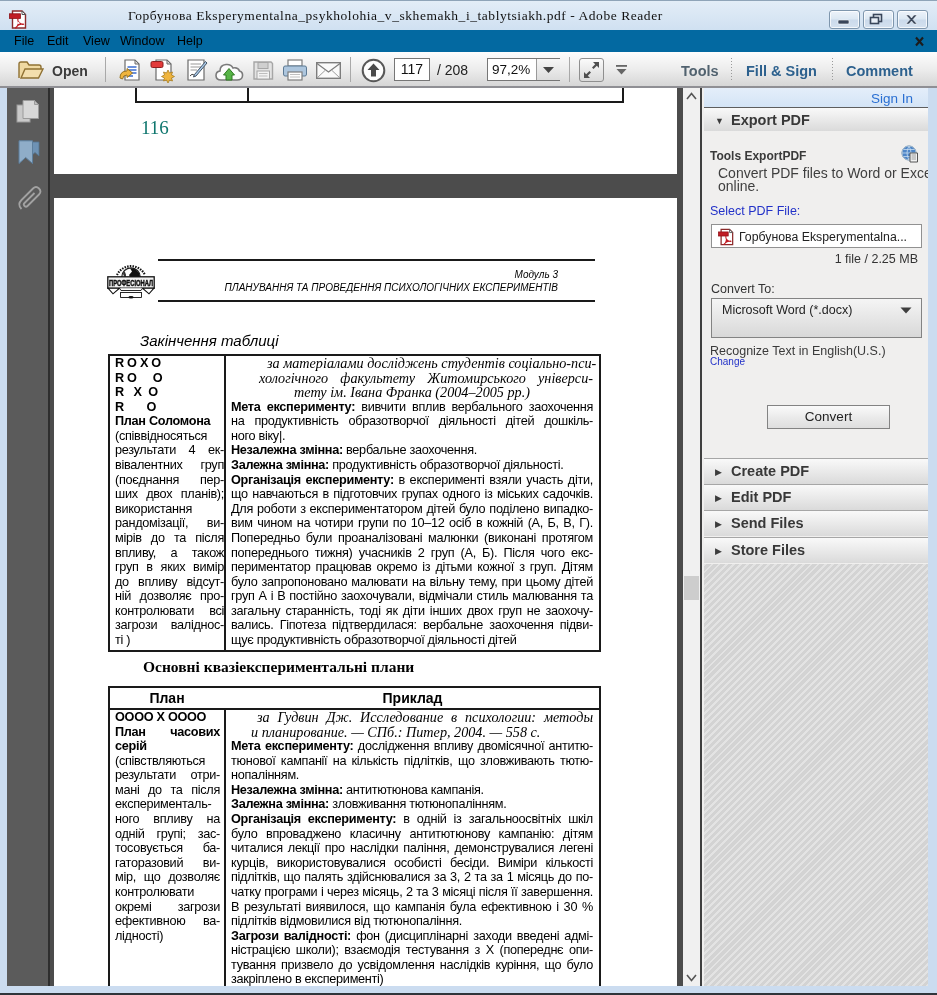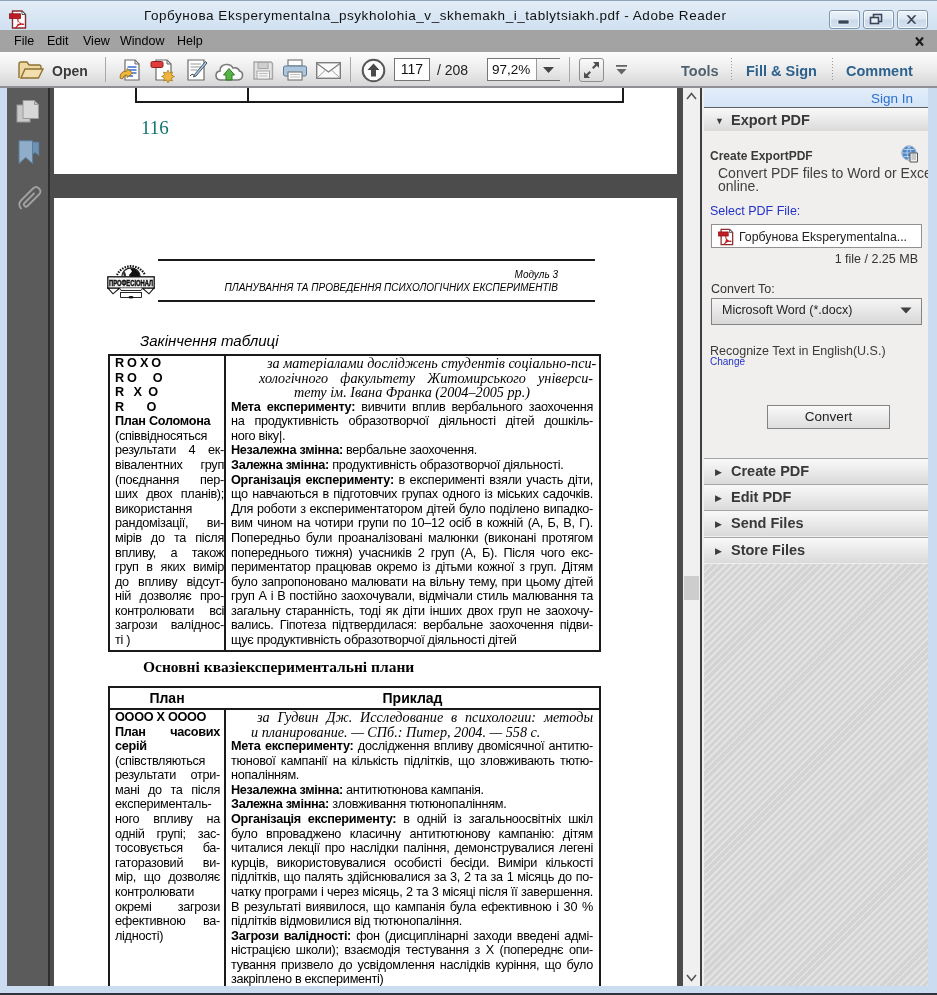--- a/index.html
+++ b/index.html
@@ -2,25 +2,25 @@
 <html><head>
 <meta charset="utf-8">
 <style>
 html,body{margin:0;padding:0;}
 body{width:937px;height:995px;overflow:hidden;font-family:"Liberation Sans",sans-serif;}
 .win{position:absolute;left:0;top:0;width:937px;height:995px;background:#cbdcf0;}
 .abs{position:absolute;}
 
 .titlebar{position:absolute;left:0;top:0;width:937px;height:30px;
   background:linear-gradient(#e3edf7,#cfe0f1);border-top:1px solid #8fa4b8;}
-.title-text{position:absolute;left:144px;top:7px;font-size:13.5px;letter-spacing:0.55px;color:#111;white-space:nowrap;}
+.title-text{position:absolute;left:128px;top:7px;font-size:13.5px;letter-spacing:0.55px;color:#111;white-space:nowrap;font-family:Liberation Serif, serif;}
 .winbtn{position:absolute;top:9px;height:17px;width:29px;border:1px solid #7e96ad;border-radius:3px;
   background:linear-gradient(#edf3fa,#dce8f3 46%,#cbdaeb 54%,#d4e1ef);box-shadow:inset 0 0 0 1px rgba(255,255,255,.75);}
 
-.menubar{position:absolute;left:0;top:30px;width:937px;height:22px;background:#a3a3a3;}
+.menubar{position:absolute;left:0;top:30px;width:937px;height:22px;background:#0369a1;}
 .menubar span{position:absolute;top:4px;font-size:12.5px;color:#000;}
 
 .toolbar{position:absolute;left:0;top:52px;width:937px;height:36px;
   background:linear-gradient(#fdfdfd,#ebebeb 55%,#d6d6d6);border-bottom:2px solid #8f8f94;box-sizing:border-box;}
 .tsep{position:absolute;top:5px;width:1px;height:25px;background:#a9a9a9;}
 .tlabel{font-weight:bold;font-size:14px;color:#3b3b3b;position:absolute;}
 .dotsep{position:absolute;top:6px;width:1px;height:24px;background-image:repeating-linear-gradient(#9a9a9a 0 1px,transparent 1px 3px);}
 
 .main{position:absolute;left:0;top:88px;width:937px;height:898px;background:#4c4c4c;}
 .sidebar{position:absolute;left:7px;top:0;width:41px;height:898px;background:#5b5b5b;border-right:2px solid #2e2e2e;}
@@ -337,41 +337,41 @@
 
     <div class="panel">
       <div class="signin">
           <span style="position:absolute;right:17px;top:3px;color:#2a6fd2;font-size:13.5px">Sign In</span>
         </div>
       <div class="phead" style="top:19px;height:24px;border-top:1px solid #5e5e5e">
           <span class="tri">▼</span>
           <span class="txt">Export PDF</span>
         </div>
 
-      <div class="abs" style="left:8px;top:61px;font-weight:bold;font-size:12px;color:#3a3a3a">Create ExportPDF</div>
+      <div class="abs" style="left:8px;top:61px;font-weight:bold;font-size:12px;color:#3a3a3a">Tools ExportPDF</div>
       <svg class="abs" style="left:199px;top:57px" width="19" height="18" viewBox="0 0 19 18">
         <circle cx="8" cy="8" r="7" fill="#4f86c8" stroke="#2d567f"></circle>
         <path d="M8 1 A7 7 0 0 1 8 15 M8 1 A7 7 0 0 0 8 15 M1 8 H15 M2.5 4.5 H13.5 M2.5 11.5 H13.5 M8 1 Q4 8 8 15 M8 1 Q12 8 8 15" stroke="#c8ddf0" fill="none" stroke-width="0.8"></path>
         <path d="M10 8 L16.5 8 L16.5 17 L9 17 L9 8 Z" fill="#f2f2f2" stroke="#555"></path>
         <path d="M10.5 10 H15 M10.5 12 H15 M10.5 14 H15" stroke="#888" stroke-width="0.8"></path>
       </svg>
       <div class="abs" style="left:16px;top:79px;font-size:14px;color:#3f3f3f;white-space:nowrap;line-height:13.2px">Convert PDF files to Word or Excel<br>online.</div>
       <div class="abs" style="left:8px;top:116px;font-size:12.5px;color:#2231c8">Select PDF File:</div>
       <div class="abs" style="left:9px;top:136px;width:211px;height:24px;background:#fff;border:1px solid #919191;box-sizing:border-box">
         <svg class="abs" style="left:6px;top:3px" width="16" height="18" viewBox="0 0 18 19">
           <path d="M3.5 1 L13 1 L16.5 4.5 L16.5 18 L3.5 18 Z" fill="#fff" stroke="#8c2a2a" stroke-width="1.4"></path>
           <path d="M13 1 L13 4.5 L16.5 4.5 Z" fill="#f4f4f4" stroke="#555" stroke-width="1"></path>
           <rect x="0.5" y="3.8" width="11" height="4.6" fill="#c11c24" stroke="#8c1016" stroke-width="0.8"></rect>
           <path d="M8.5 8.2 C9.3 8 9.8 8.8 9.4 10.6 C10.3 12.2 11.4 13.2 12.8 13.6 C14.4 13.3 15.2 13.6 15.3 14.3 C15.3 15 14.3 15.2 12.6 14.8 C10.9 15.1 9.7 15.6 8.6 16.4 C7.7 18.2 6.9 18.9 6.3 18.5 C5.7 18 6.2 17 7.7 16 C8.3 14.9 8.7 13.8 8.9 12.3 C8.2 10.4 8 8.5 8.5 8.2 Z" fill="#c11c24"></path>
         </svg>
         <span class="abs" style="left:27px;top:5px;font-size:12.3px;color:#222;white-space:nowrap">Горбунова Eksperymentalna...</span>
       </div>
       <div class="abs" style="right:10px;top:164px;font-size:12.5px;color:#333">1 file / 2.25 MB</div>
       <div class="abs" style="left:9px;top:194px;font-size:12.5px;color:#333">Convert To:</div>
-      <div class="abs pbtn" style="left:9px;top:210px;width:211px;height:27px;background:linear-gradient(#f5f5f5,#d8d8d8)">
+      <div class="abs pbtn" style="left:9px;top:210px;width:211px;height:40px;background:linear-gradient(#f5f5f5,#d8d8d8)">
         <span class="abs" style="left:10px;top:4px;font-size:12.5px;color:#222">Microsoft Word (*.docx)</span>
         <svg class="abs" style="left:188px;top:8px" width="12" height="7" viewBox="0 0 12 7">
             <path d="M0.5 0.5 L11.5 0.5 L6 6.5 Z" fill="#3f3f3f"></path>
           </svg>
       </div>
       <div class="abs" style="left:8px;top:256px;font-size:12.5px;color:#3a3a3a">Recognize Text in English(U.S.)</div>
       <div class="abs" style="left:8px;top:268px;font-size:10px;color:#2231c8">Change</div>
       <div class="abs pbtn" style="left:65px;top:317px;width:123px;height:24px">
         <span class="abs" style="left:0;top:3px;width:100%;text-align:center;font-size:13.5px;color:#222">Convert</span>
       </div>

